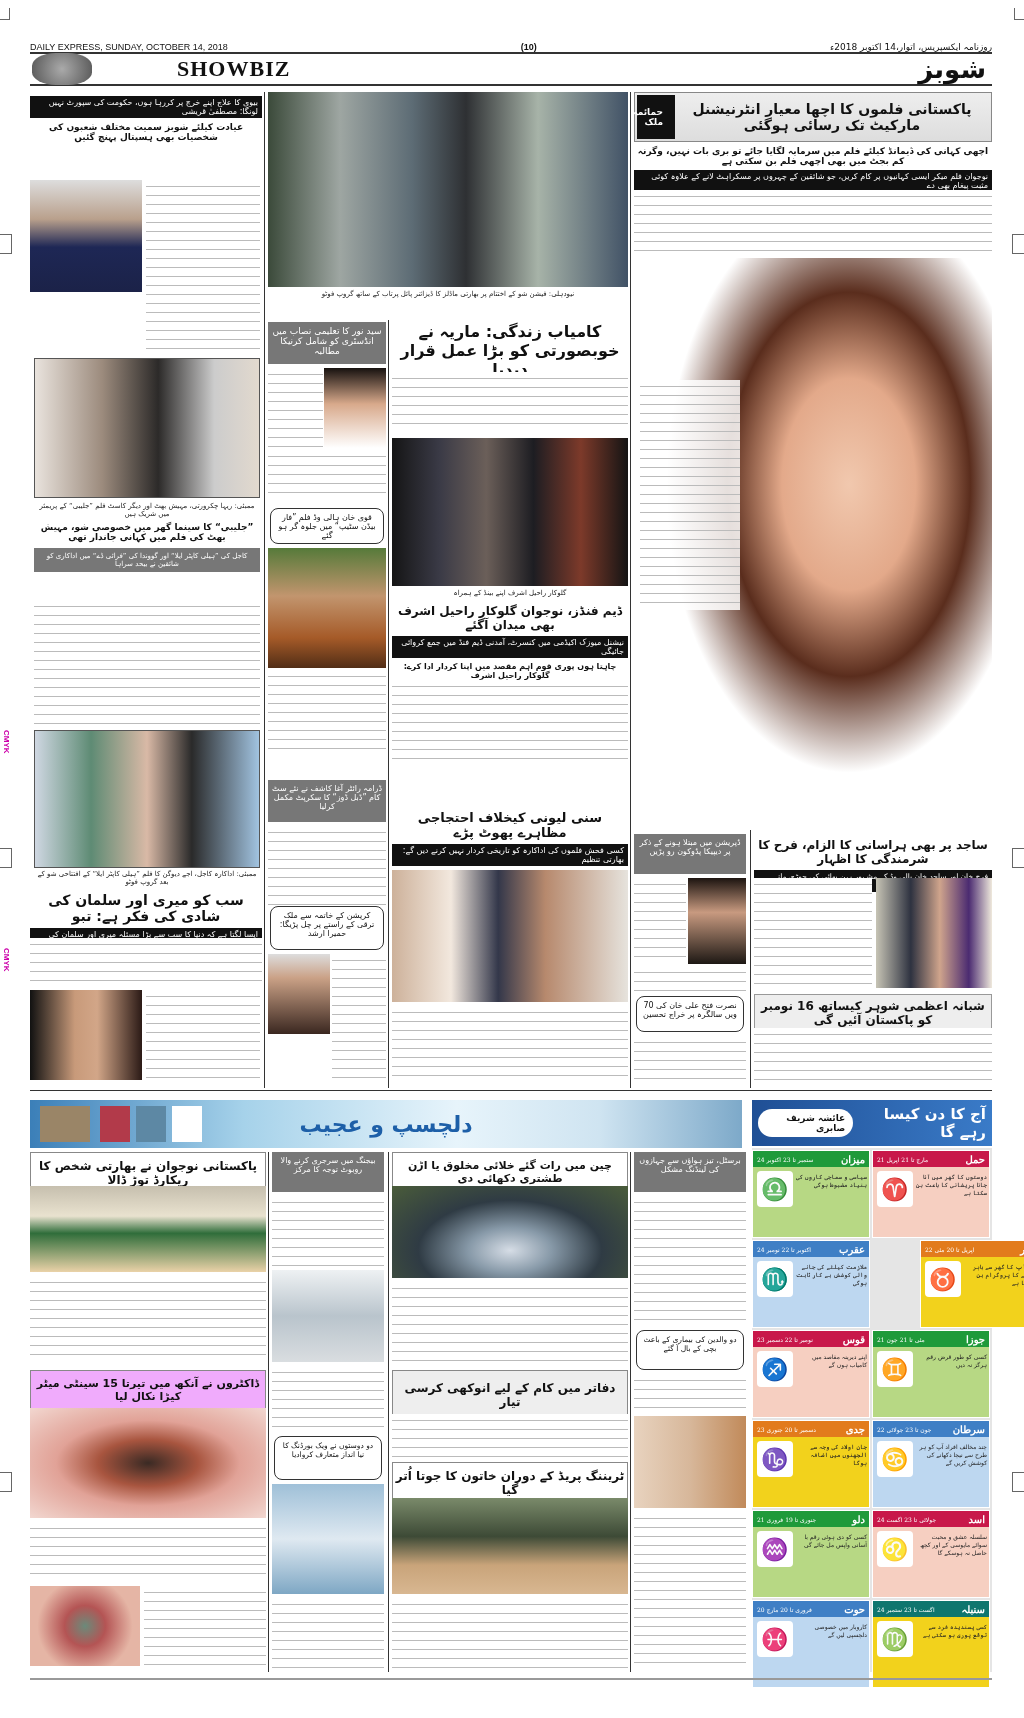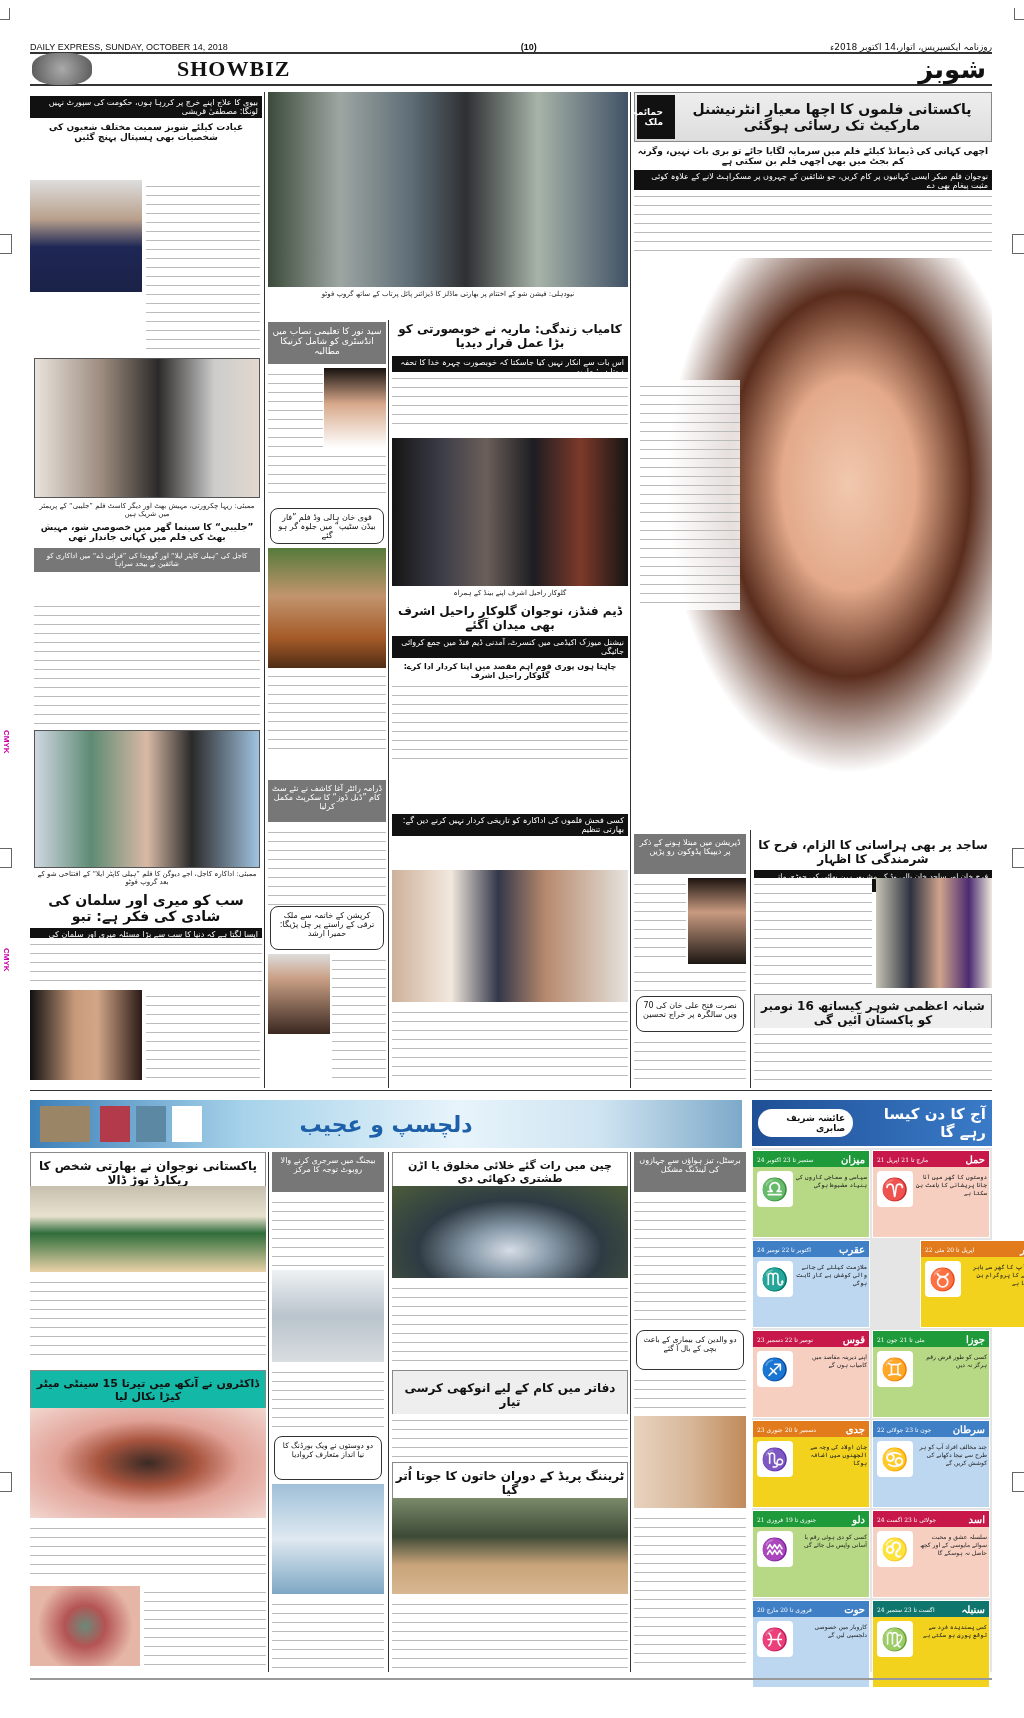--- a/index.html
+++ b/index.html
@@ -91,33 +91,34 @@
 <div class="abs" style="left:268px;top:670px;width:118px;height:86px;background:repeating-linear-gradient(#fff 0 6px,#bbb 6px 7px,#fff 7px 9px);"></div>
 <div class="abs graybox urdu" style="left:268px;top:780px;width:118px;height:42px;font-size:8px;">ڈرامہ رائٹر آغا کاشف نے نئے سٹ کام ”ڈبل ڈوز“ کا سکرپٹ مکمل کرلیا</div>
 <div class="abs" style="left:268px;top:826px;width:118px;height:80px;background:repeating-linear-gradient(#fff 0 6px,#bbb 6px 7px,#fff 7px 9px);"></div>
 <div class="abs roundbox urdu" style="left:270px;top:906px;width:114px;height:44px;font-size:8px;">کرپشن کے خاتمہ سے ملک ترقی کے راستے پر چل پڑیگا: حمیرا ارشد</div>
 <div class="photo" style="left:268px;top:954px;width:62px;height:80px;background:linear-gradient(180deg,#ddd 0%,#caa186 30%,#3a2720 100%);"></div>
 <div class="abs" style="left:332px;top:954px;width:54px;height:128px;background:repeating-linear-gradient(#fff 0 6px,#bbb 6px 7px,#fff 7px 9px);"></div>
 
 <div class="col-rule" style="left:388px;top:320px;height:768px;"></div>
 
 <div class="abs urdu" style="left:392px;top:322px;width:236px;">
-  <div class="headline" style="font-size:12px;">کامیاب زندگی: ماریہ نے خوبصورتی کو بڑا عمل قرار دیدیا</div>
+  <div class="headline" style="font-size:16px;">کامیاب زندگی: ماریہ نے خوبصورتی کو بڑا عمل قرار دیدیا</div>
   <div class="blackbar" style="margin-top:6px;font-size:8px;">اس بات سے انکار نہیں کیا جاسکتا کہ خوبصورت چہرہ خدا کا تحفہ ہوتا ہے: ماریہ</div>
 </div>
 <div class="abs" style="left:392px;top:372px;width:236px;height:60px;background:repeating-linear-gradient(#fff 0 6px,#bbb 6px 7px,#fff 7px 9px);"></div>
 <div class="photo" style="left:392px;top:438px;width:236px;height:148px;background:linear-gradient(90deg,#151515,#3a3a46 20%,#6b5f59 40%,#1d1d22 60%,#7d3a2a 80%,#141414);"></div>
 <div class="caption urdu" style="position:absolute;left:392px;top:589px;width:236px;">گلوکار راحیل اشرف اپنے بینڈ کے ہمراہ</div>
 <div class="abs urdu" style="left:392px;top:604px;width:236px;">
   <div class="headline" style="font-size:12px;">ڈیم فنڈز، نوجوان گلوکار راحیل اشرف بھی میدان آگئے</div>
   <div class="blackbar" style="margin-top:4px;font-size:8px;">نیشنل میوزک اکیڈمی میں کنسرٹ، آمدنی ڈیم فنڈ میں جمع کروائی جائیگی</div>
   <div class="headline" style="font-size:8px;margin-top:4px;">چاہتا ہوں پوری قوم اہم مقصد میں اپنا کردار ادا کرے: گلوکار راحیل اشرف</div>
 </div>
 <div class="abs" style="left:392px;top:680px;width:236px;height:86px;background:repeating-linear-gradient(#fff 0 6px,#bbb 6px 7px,#fff 7px 9px);"></div>
 <div class="abs urdu" style="left:392px;top:810px;width:236px;">
+  <div class="headline" style="font-size:13px;">سنی لیونی کیخلاف احتجاجی مظاہرے پھوٹ پڑے</div>
   <div class="blackbar" style="margin-top:4px;font-size:8px;">کسی فحش فلموں کی اداکارہ کو تاریخی کردار نہیں کرنے دیں گے: بھارتی تنظیم</div>
 </div>
 <div class="photo" style="left:392px;top:870px;width:236px;height:132px;background:linear-gradient(90deg,#cdb19a,#f2e8de 25%,#33374a 45%,#b7896d 65%,#e6e3dd);"></div>
 <div class="abs" style="left:392px;top:1006px;width:236px;height:76px;background:repeating-linear-gradient(#fff 0 6px,#bbb 6px 7px,#fff 7px 9px);"></div>
 
 <div class="col-rule" style="left:630px;top:92px;height:996px;"></div>
 
 <div class="abs urdu" style="left:634px;top:92px;width:358px;">
   <div style="display:flex;align-items:center;border:1px solid #888;background:linear-gradient(#eee,#ddd);padding:2px;">
     <div class="headline" style="font-size:14px;flex:1;">پاکستانی فلموں کا اچھا معیار انٹرنیشنل مارکیٹ تک رسائی ہوگئی</div>
@@ -155,21 +156,21 @@
   <div style="position:absolute;left:10px;top:6px;width:50px;height:36px;background:#9a8567;"></div>
   <div style="position:absolute;left:70px;top:6px;width:30px;height:36px;background:#b23a4a;"></div>
   <div style="position:absolute;left:106px;top:6px;width:30px;height:36px;background:#5d88a4;"></div>
   <div style="position:absolute;left:142px;top:6px;width:30px;height:36px;background:#fff;"></div>
   <span class="urdu" style="font-size:22px;font-weight:bold;color:#1d5fa8;">دلچسپ و عجیب</span>
 </div>
 
 <div class="abs urdu headline" style="left:30px;top:1152px;width:236px;font-size:12px;border:1px solid #888;padding:6px 2px;">پاکستانی نوجوان نے بھارتی شخص کا ریکارڈ توڑ ڈالا</div>
 <div class="photo" style="left:30px;top:1186px;width:236px;height:86px;background:linear-gradient(180deg,#c6bfae 0%,#e9e2cf 35%,#2f6d3a 55%,#ead2a8 100%);"></div>
 <div class="abs" style="left:30px;top:1276px;width:236px;height:84px;background:repeating-linear-gradient(#fff 0 6px,#bbb 6px 7px,#fff 7px 9px);"></div>
-<div class="abs urdu headline" style="left:30px;top:1370px;width:236px;font-size:11px;background:#14b8a6;border:1px solid #888;padding:6px 2px;">ڈاکٹروں نے آنکھ میں تیرتا 15 سینٹی میٹر کیڑا نکال لیا</div>
+<div class="abs urdu headline" style="left:30px;top:1370px;width:236px;font-size:11px;background:#f0abfc;border:1px solid #888;padding:6px 2px;">ڈاکٹروں نے آنکھ میں تیرتا 15 سینٹی میٹر کیڑا نکال لیا</div>
 <div class="photo" style="left:30px;top:1408px;width:236px;height:110px;background:radial-gradient(ellipse at 50% 50%,#3a2a24 0%,#a8553f 30%,#e1a297 55%,#f2d7d0 100%);"></div>
 <div class="abs" style="left:30px;top:1522px;width:236px;height:60px;background:repeating-linear-gradient(#fff 0 6px,#bbb 6px 7px,#fff 7px 9px);"></div>
 <div class="photo" style="left:30px;top:1586px;width:110px;height:80px;background:radial-gradient(circle at 50% 50%,#6b8a7a 0%,#b45454 30%,#e5b5a5 70%);"></div>
 <div class="abs" style="left:144px;top:1586px;width:122px;height:80px;background:repeating-linear-gradient(#fff 0 6px,#bbb 6px 7px,#fff 7px 9px);"></div>
 
 <div class="col-rule" style="left:268px;top:1152px;height:520px;"></div>
 
 <div class="abs graybox urdu" style="left:272px;top:1152px;width:112px;height:40px;font-size:8px;">بیجنگ میں سرجری کرنے والا روبوٹ توجہ کا مرکز</div>
 <div class="abs" style="left:272px;top:1196px;width:112px;height:70px;background:repeating-linear-gradient(#fff 0 6px,#bbb 6px 7px,#fff 7px 9px);"></div>
 <div class="photo" style="left:272px;top:1270px;width:112px;height:92px;background:linear-gradient(180deg,#eef1f3,#b9c4cc 50%,#d9dde0);"></div>

